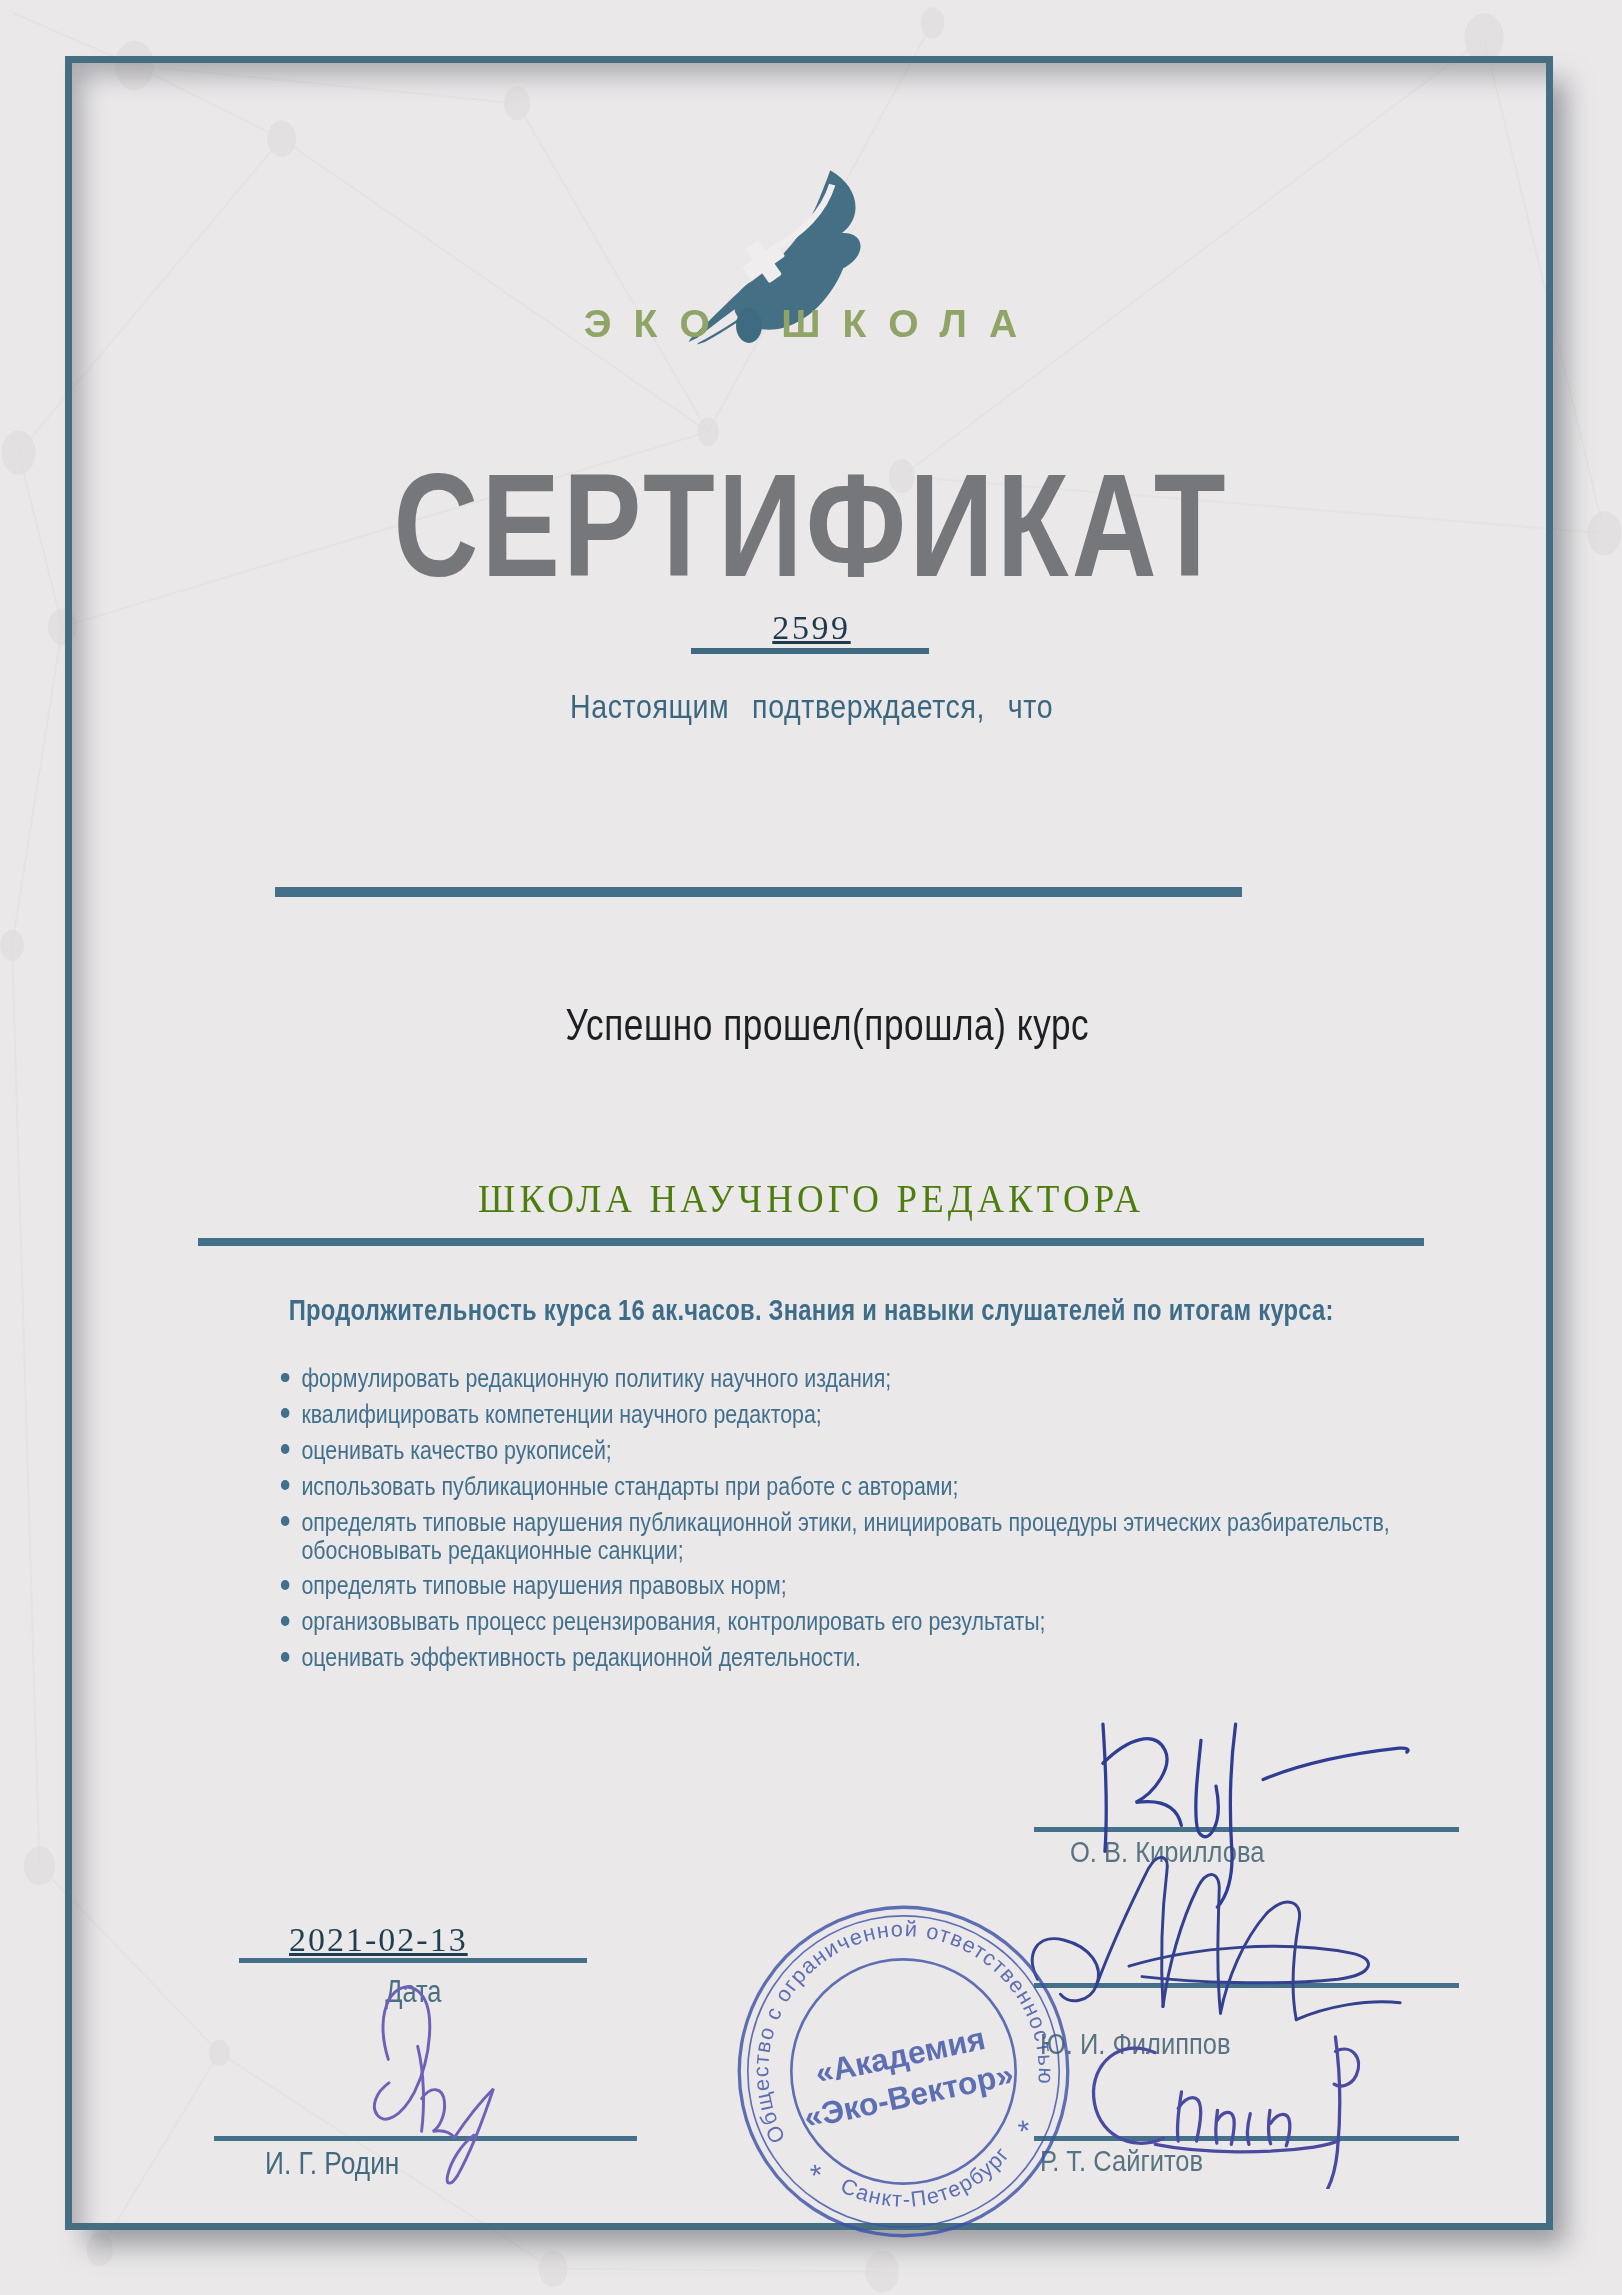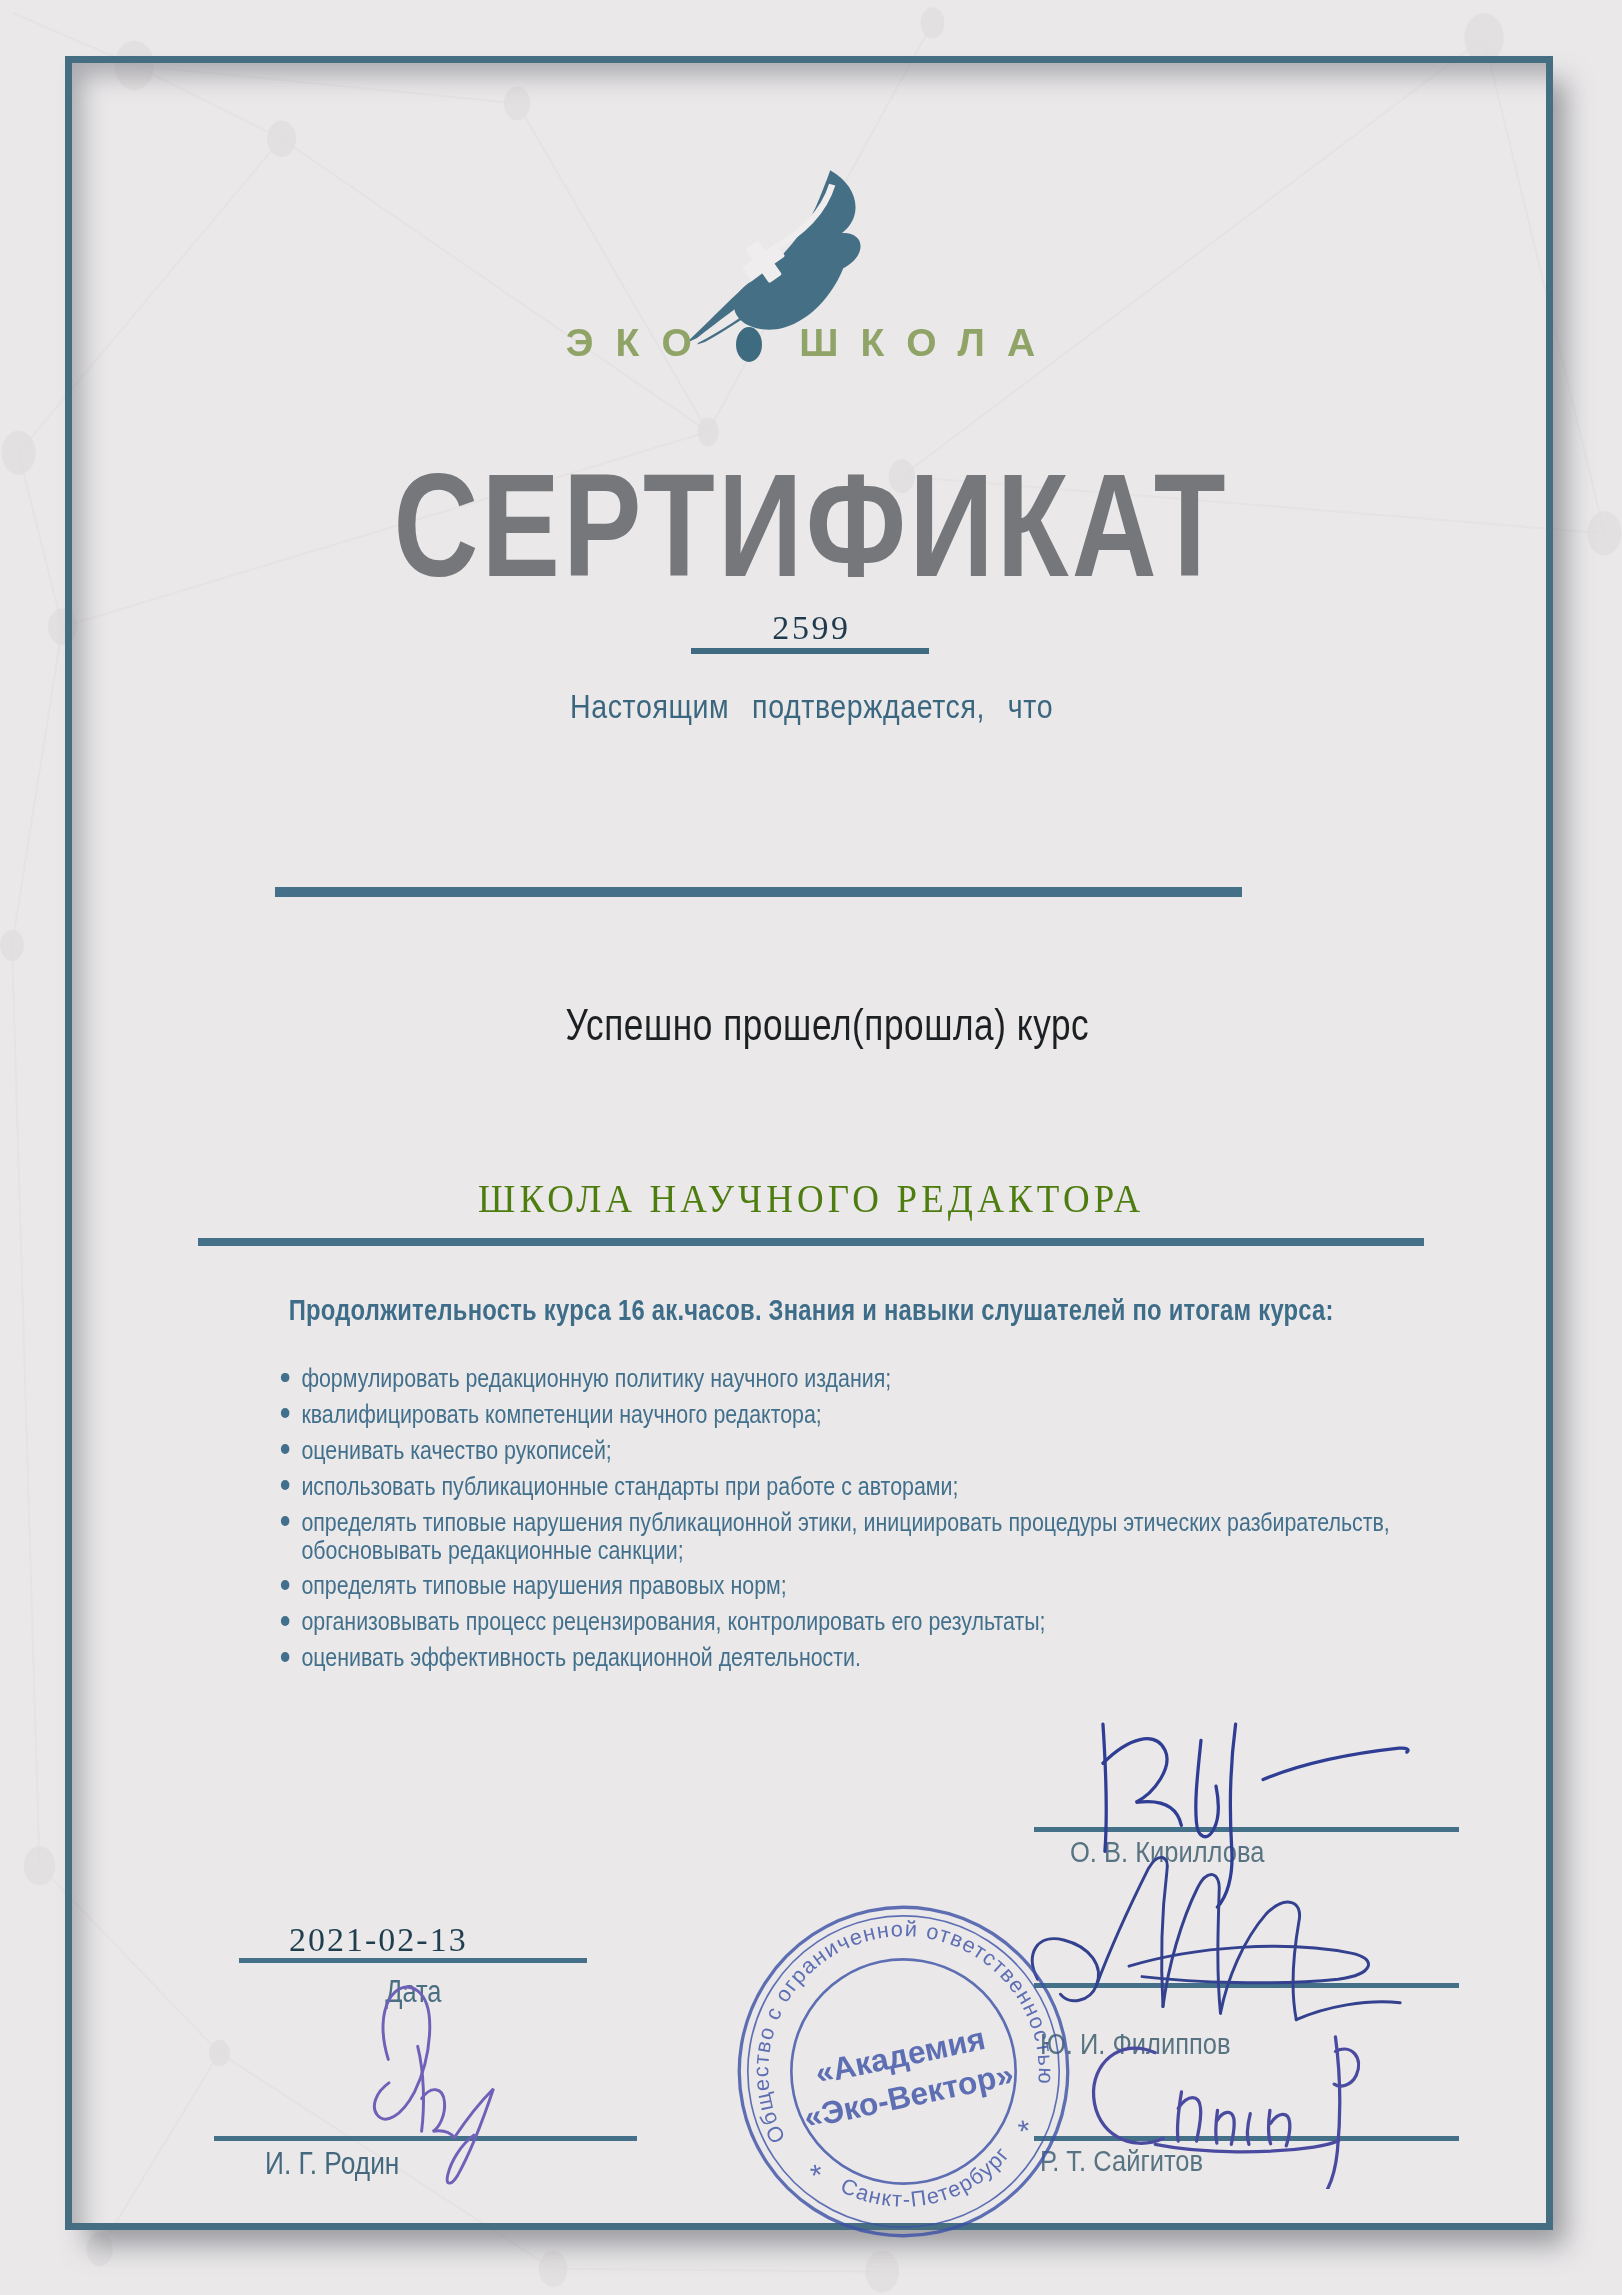--- a/index.html
+++ b/index.html
@@ -6,23 +6,23 @@
   body{width:1623px;height:2295px;background:#EAE8E9;font-family:"Liberation Sans",sans-serif;}
   .page{position:relative;width:1623px;height:2295px;overflow:hidden;}
   .bgpattern{position:absolute;left:0;top:0;z-index:0;opacity:.85;}
   .frame{position:absolute;left:65px;top:56px;width:1474px;height:2160px;border:7.9px solid #456E82;
          box-shadow:17px 19.6px 25px -3.9px rgba(90,92,100,.55), inset 19.6px 22px 25px -9.2px rgba(95,97,106,.45);
          z-index:1;background:transparent;}
   .abs{position:absolute;z-index:3;}
   .ctr{left:0;right:0;text-align:center;}
   .cond{display:inline-block;transform:scaleX(.82);transform-origin:center top;}
   .condL{display:inline-block;transform:scaleX(.85);transform-origin:left top;}
-  .serif{font-family:"Liberation Serif",serif;}
-
-  .brand-row{top:323px;display:flex;justify-content:center;align-items:flex-start;z-index:3;position:absolute;left:0;right:0;gap:18px;}
+  .serif{font-family:"Liberation Serif",serif;text-decoration:underline;}
+
+  .brand-row{top:304px;display:flex;justify-content:center;align-items:flex-start;z-index:3;position:absolute;left:0;right:0;}
   .brand-word{font-size:39px;font-weight:bold;color:#8FA466;letter-spacing:22px;line-height:1;}
   .brand-dot{width:26px;height:35px;border-radius:50%;background:#3E6B80;margin:3.9px 19.6px 0 3.9px;}
 
   .title{top:452px;font-size:147px;font-weight:bold;color:#75777A;line-height:1;}
   .title .cond{transform:scaleX(.80);letter-spacing:3.9px;}
 
   .cert-num{top:609px;font-size:34px;color:#1F3A4D;letter-spacing:2.6px;}
   .num-line{top:648px;left:691px;width:238px;height:5.9px;background:#3E6B82;}
 
   .intro{top:687px;font-size:34px;color:#3A677F;}

